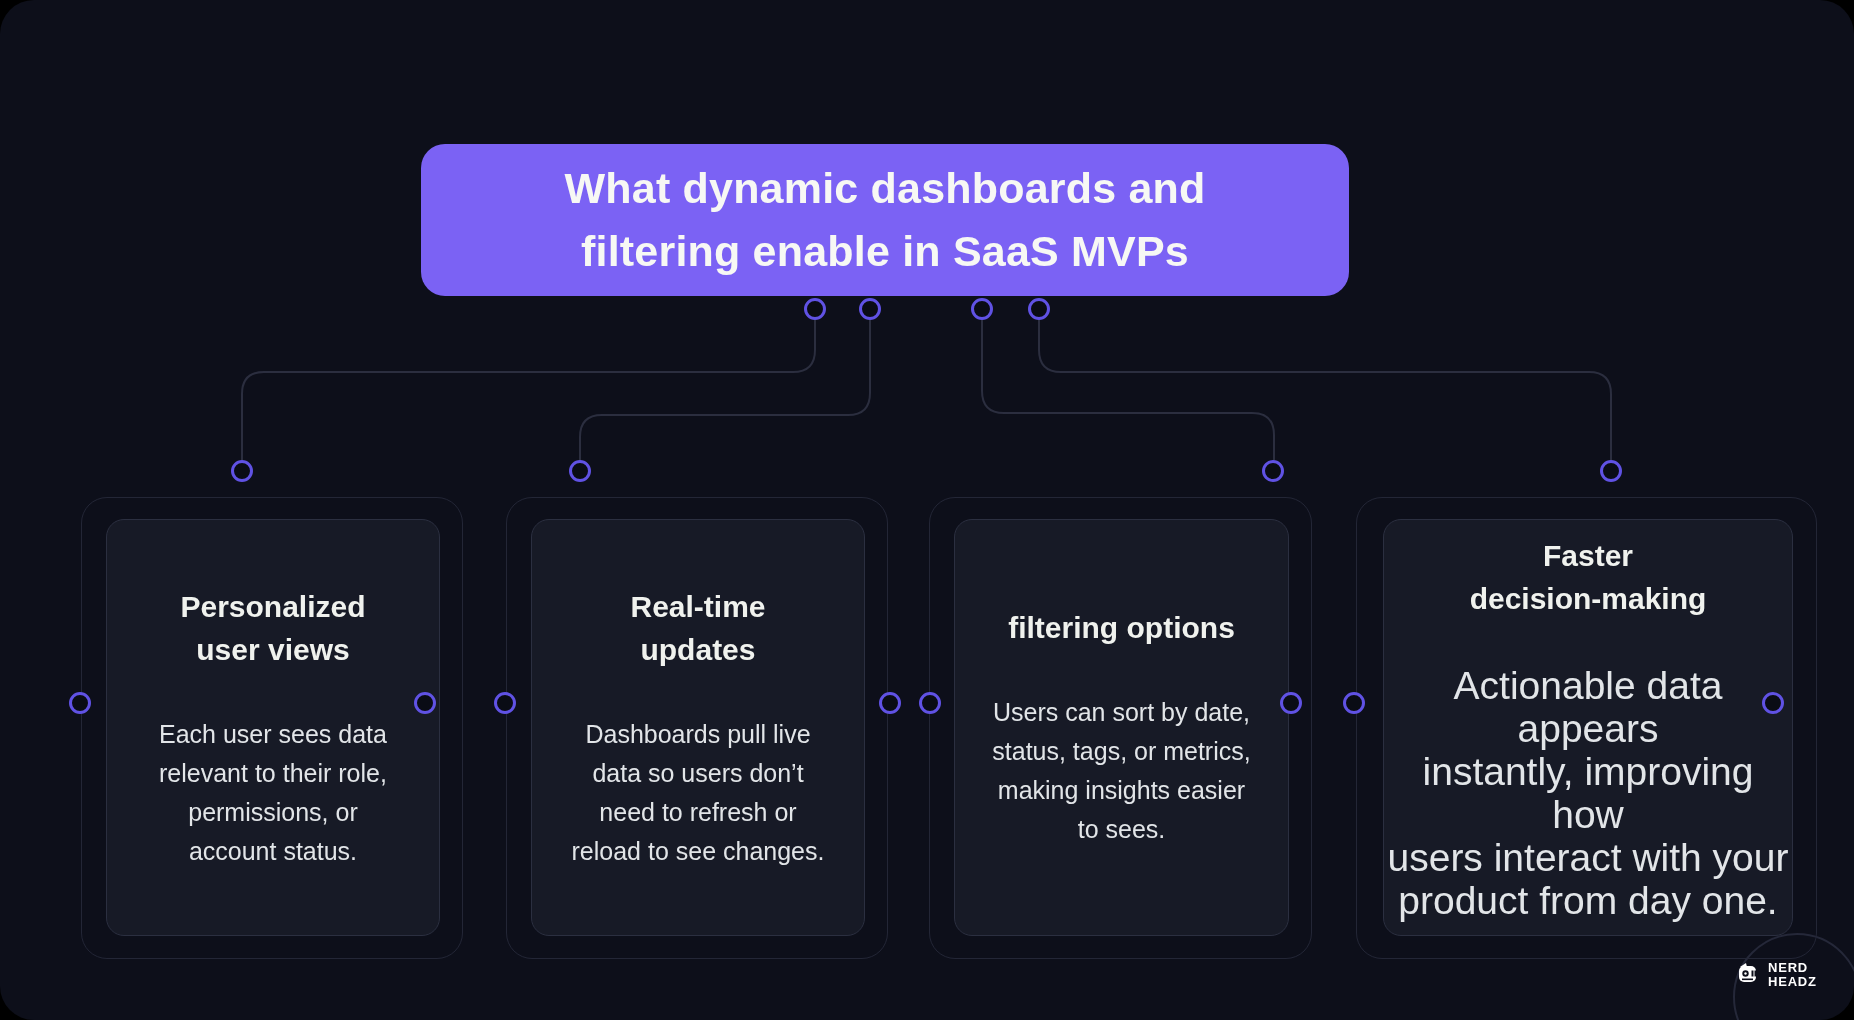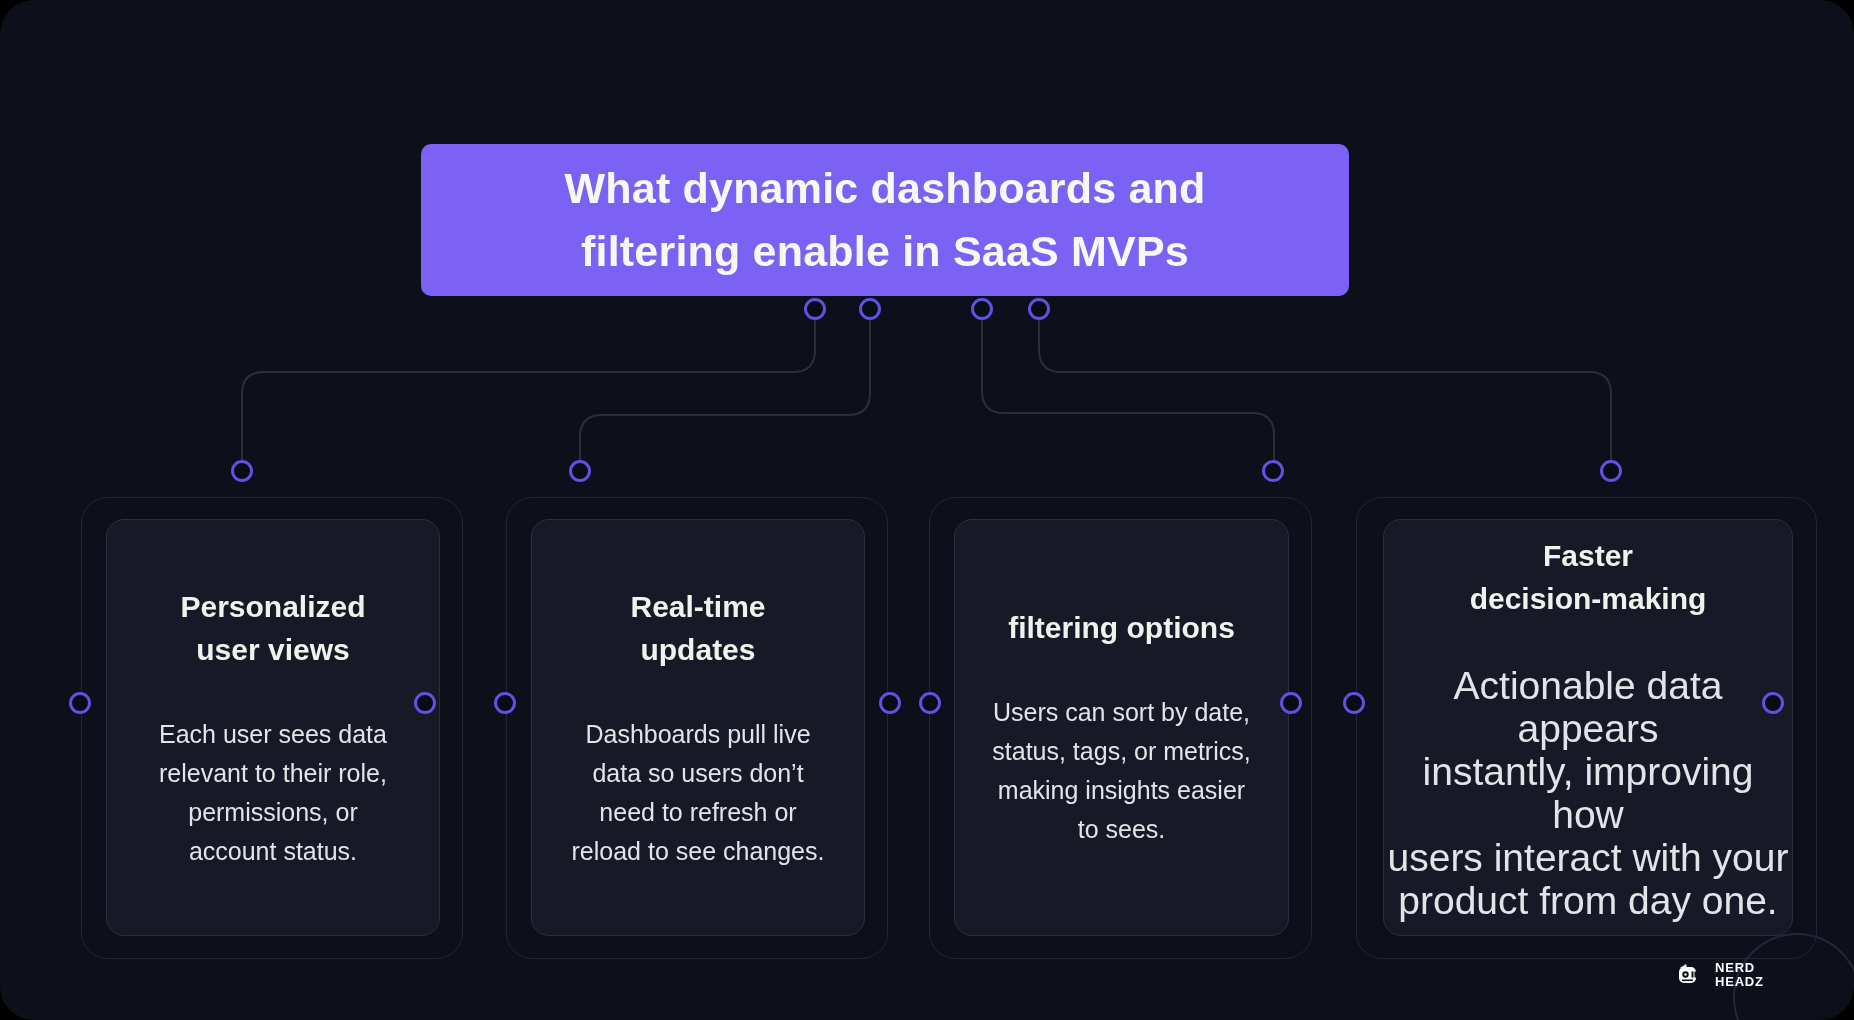--- a/index.html
+++ b/index.html
@@ -4,21 +4,21 @@
 <style>
   html,body{margin:0;padding:0;background:#000;}
   body{font-family:"Liberation Sans", sans-serif;-webkit-font-smoothing:antialiased;}
   #canvas{
     position:relative;width:1854px;height:1020px;overflow:hidden;
     background:var(--canvas-bg,#0d0f1a);border-radius:34px;
   }
   
   .header-box{
     position:absolute;left:421px;top:144px;width:928px;height:152px;
-    background:var(--header-bg,#7b62f4);border-radius:10px;
+    background:var(--header-bg,#7b62f4);border-radius:24px;
     display:flex;flex-direction:column;align-items:center;justify-content:center;
     text-align:center;
   }
   .header-line{
     display:block;color:var(--header-text,#f7f8f4);
     font-size:43px;line-height:63px;font-weight:700;letter-spacing:.2px;
   }
   
   svg.connectors{position:absolute;left:0;top:0;pointer-events:none;}
   svg.connectors path{stroke:var(--connector,#2b2e3f);stroke-width:2;fill:none;}
@@ -51,21 +51,21 @@
   }
   #card4 .card-inner{left:26px;right:23px;}
   #card4 .card-body span{font-size:39px;line-height:43px;}
   
   .deco-circle{
     position:absolute;left:1733px;top:933px;width:124px;height:124px;
     border-radius:50%;border:2px solid #252839;
   }
   
   .logo{
-    position:absolute;left:1676px;top:961px;display:flex;align-items:center;gap:13px;z-index:6;
+    position:absolute;left:1736px;top:961px;display:flex;align-items:flex-start;gap:6px;z-index:6;
   }
   .logo-text span{
     display:block;color:#fff;font-size:13px;line-height:14px;
     font-weight:700;letter-spacing:.8px;
   }
 </style>
 </head>
 <body>
 
 <div id="canvas">

